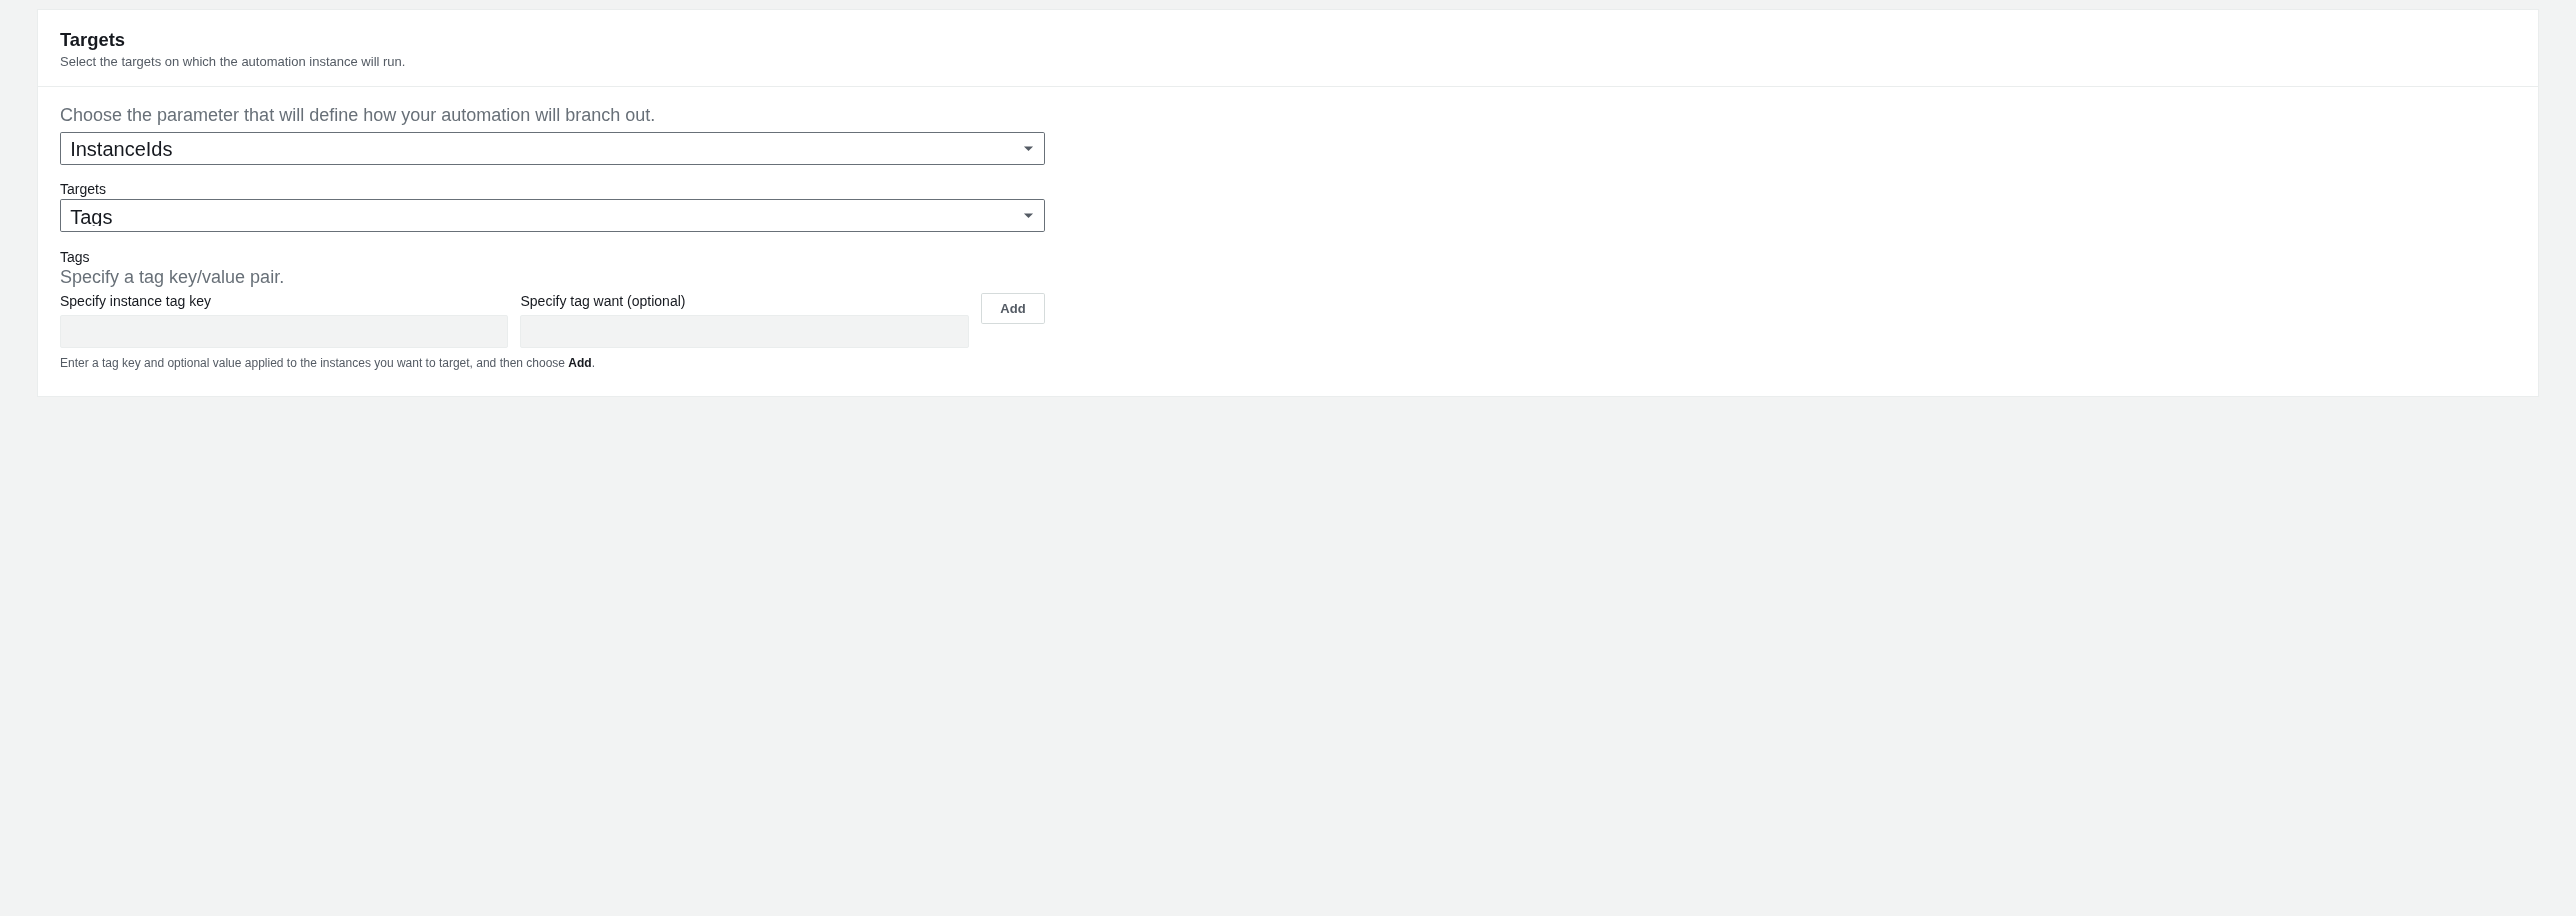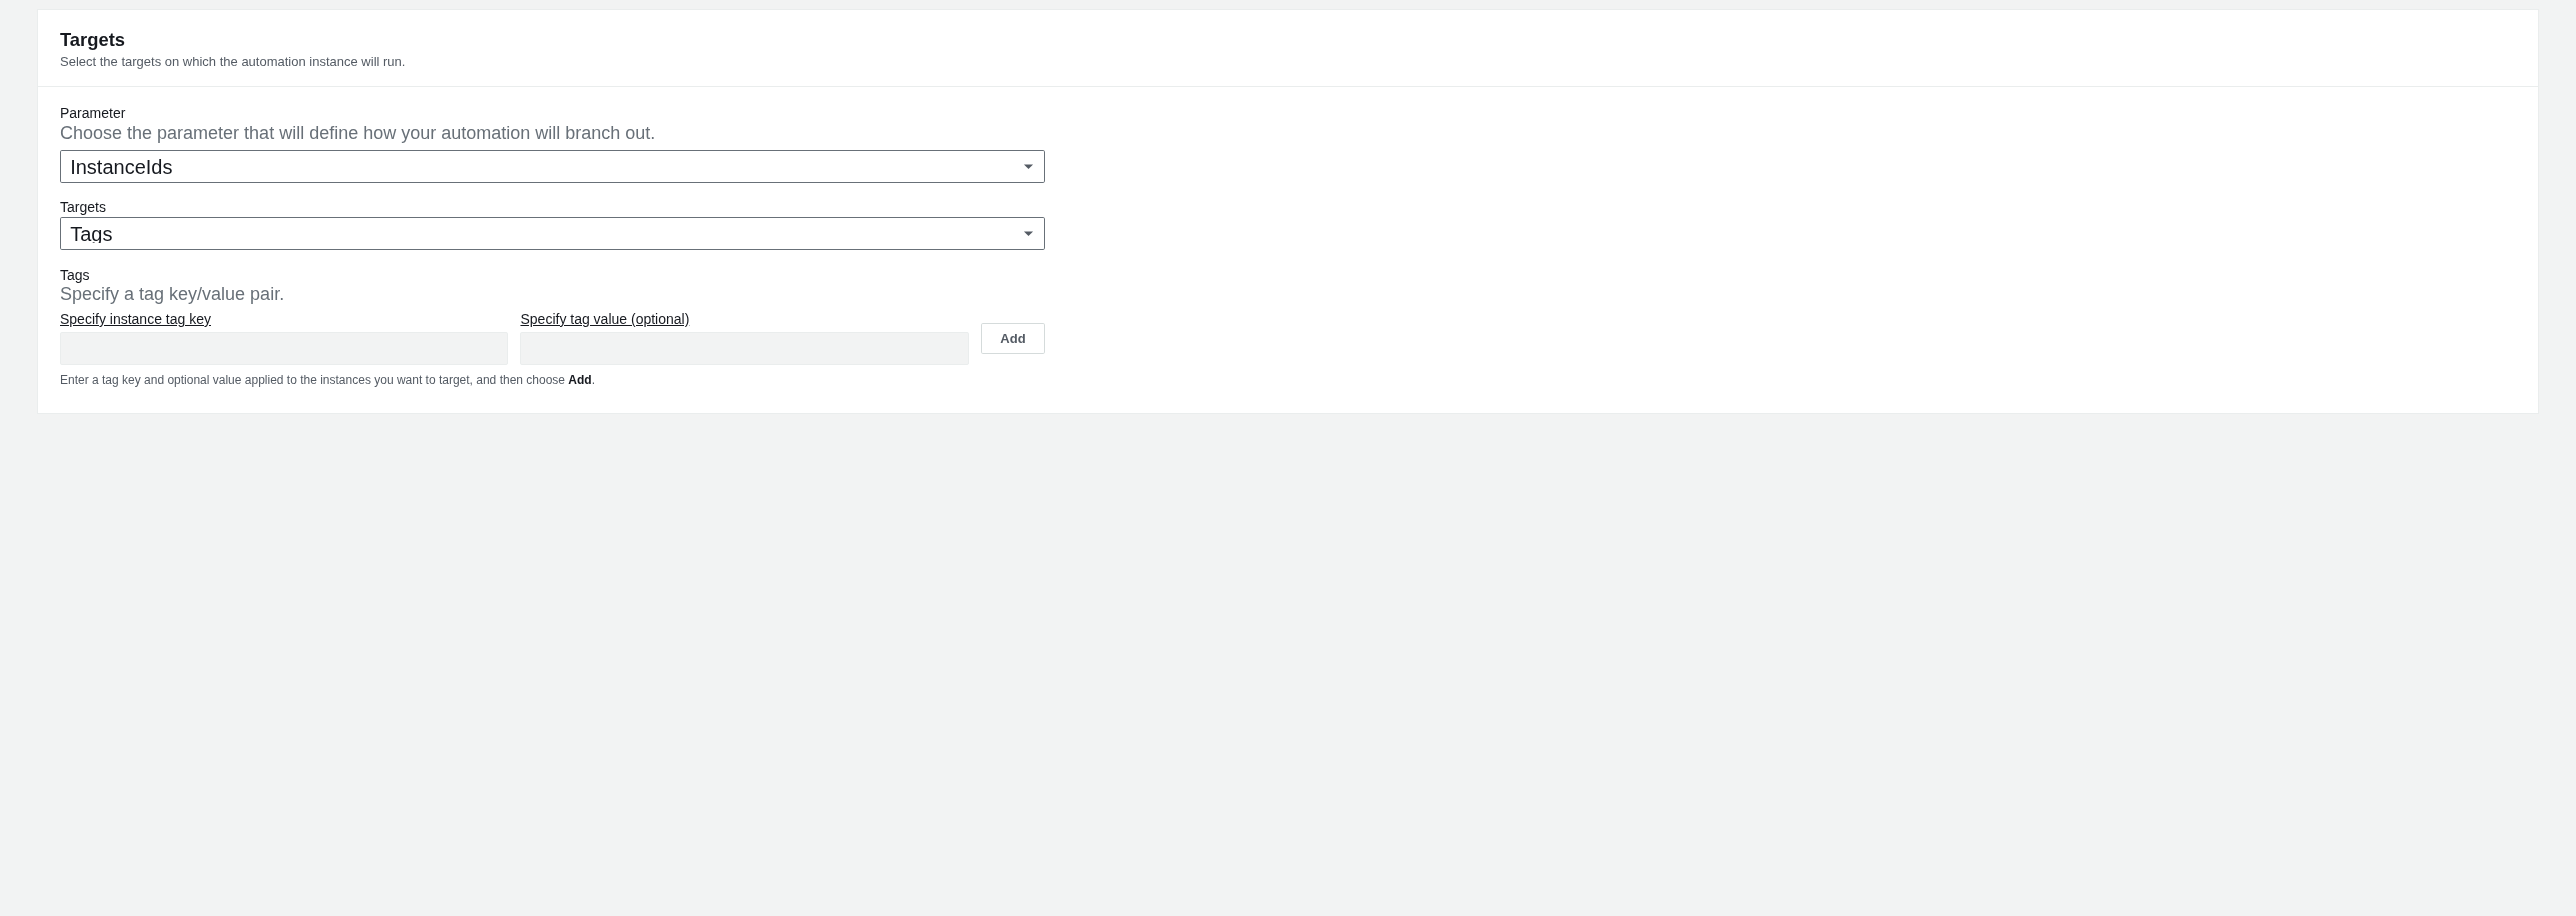--- a/index.html
+++ b/index.html
@@ -71,23 +71,22 @@
     .select-caret {
       position: absolute;
       right: 11px;
       top: 50%;
       transform: translateY(-50%);
       pointer-events: none;
     }
     .tags-row {
       display: flex;
       gap: 12px;
-      align-items: center;
+      align-items: flex-start;
       max-width: 985px;
-      text-decoration: underline;
     }
     .tags-col {
       flex: 1;
       min-width: 0;
     }
     .col-label {
       font-size: 14px;
       color: #16191f;
       margin-bottom: 5.5px;
       display: block;
@@ -160,21 +159,20 @@
 <div class="panel">
 
   <div class="panel-header">
     <h2 class="panel-title">Targets</h2>
     <div class="panel-subtitle">Select the targets on which the automation instance will run.</div>
   </div>
 
   <div class="panel-body">
 
     <div class="field-group">
-      <label class="field-label">Parameter</label>
       <div class="field-hint">Choose the parameter that will define how your automation will branch out.</div>
       <div class="select-wrap">
         <select class="select">
           <option>InstanceIds</option>
         </select>
         <span class="select-caret">
           <svg width="11" height="7.4" viewBox="0 0 12 8">
               <path d="M1 1 L6 6 L11 1 Z" fill="#545b64"></path>
             </svg>
         </span>
@@ -198,21 +196,21 @@
     <div class="field-group" style="margin-bottom:0;">
       <label class="field-label">Tags</label>
       <div class="field-hint">Specify a tag key/value pair.</div>
 
       <div class="tags-row">
         <div class="tags-col">
           <label class="col-label">Specify instance tag key</label>
           <input type="text" class="text-input" value="" style="">
         </div>
         <div class="tags-col">
-          <label class="col-label">Specify tag value (optional)</label>
+          <label class="col-label">Specify tag want (optional)</label>
           <input type="text" class="text-input" value="" style="">
         </div>
         <div>
           <button class="add-btn">Add</button>
         </div>
       </div>
 
       <div class="hint-line">
         <span>Enter a tag key and optional value applied to the instances you want to target, and then choose </span><strong>Add</strong><span>.</span>
       </div>

